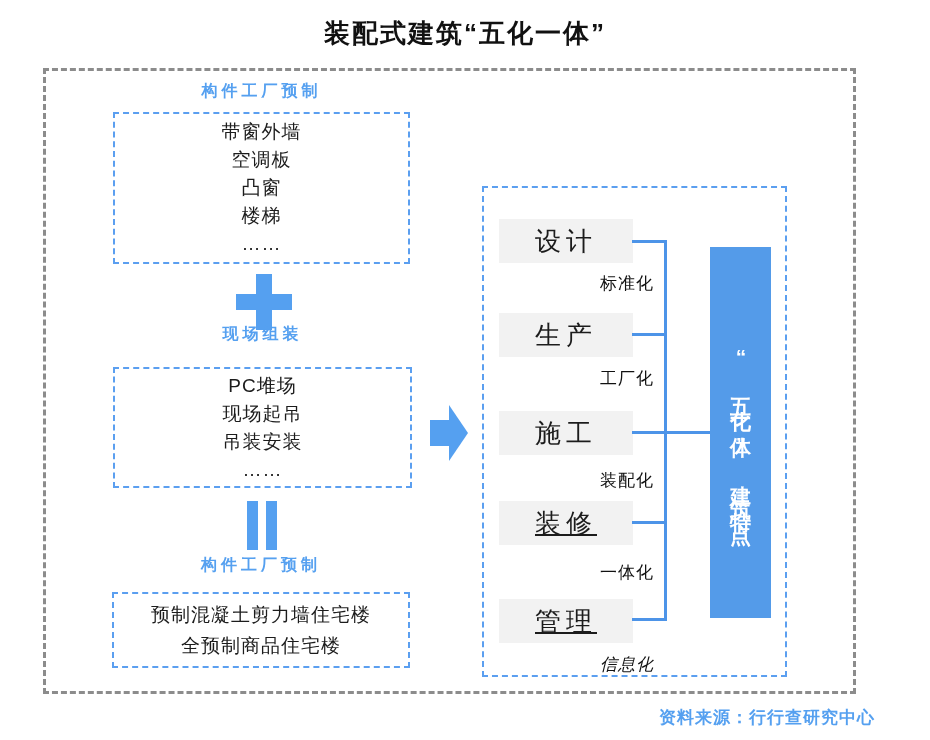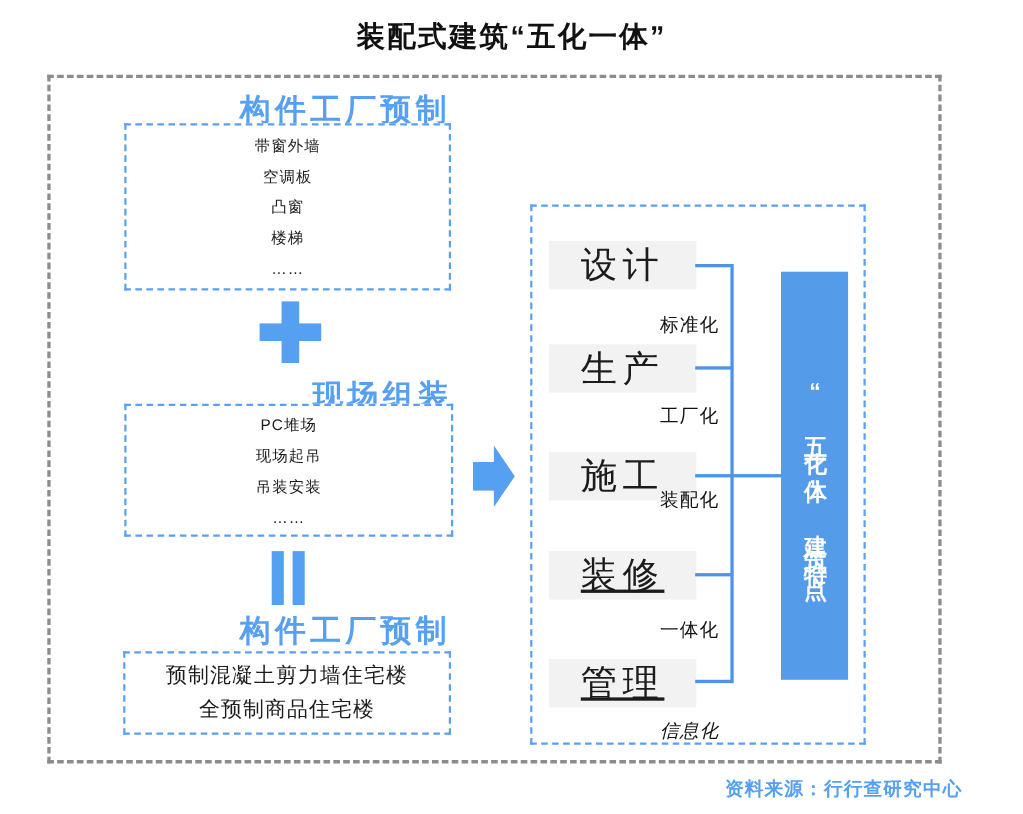--- a/index.html
+++ b/index.html
@@ -15,32 +15,32 @@
   html,body{width:930px;height:740px;background:#ffffff;overflow:hidden;
     font-family:"Liberation Sans","DejaVu Sans",sans-serif;}
   .canvas{position:relative;width:930px;height:740px;background:#fff;}
 
   .title{position:absolute;left:0;top:16px;width:930px;text-align:center;
     font-size:26px;font-weight:bold;letter-spacing:2px;color:#111;}
 
   .outer-frame{position:absolute;left:43px;top:68px;width:813px;height:626px;
     border:3px dashed var(--frame-gray);}
 
-  .sheading{position:absolute;text-align:right;color:var(--accent);
-    font-weight:bold;font-size:28px;letter-spacing:4px;}
+  .sheading{position:absolute;text-align:center;color:var(--accent);
+    font-weight:bold;font-size:16px;letter-spacing:4px;}
   .h1{left:113px;top:81px;width:297px;}
-  .h2{left:113px;top:341px;width:299px;}
+  .h2{left:113px;top:324px;width:299px;}
   .h3{left:112px;top:555px;width:298px;}
 
   .dashed-box{position:absolute;border:2px dashed var(--dash-blue);background:#fff;
     display:flex;flex-direction:column;align-items:center;justify-content:center;}
   .box1{left:113px;top:112px;width:297px;height:152px;}
   .box2{left:113px;top:367px;width:299px;height:121px;}
   .box3{left:112px;top:592px;width:298px;height:76px;}
-  .box-item{font-size:14px;line-height:28px;color:var(--ink);letter-spacing:1px;}
+  .box-item{font-size:19px;line-height:28px;color:var(--ink);letter-spacing:1px;}
   .box3 .box-item{font-size:19px;line-height:31px;}
 
   .op-plus{position:absolute;left:236px;top:274px;width:56px;height:56px;}
   .op-plus .bar-h{position:absolute;left:0;top:20px;width:56px;height:16px;background:var(--accent);}
   .op-plus .bar-v{position:absolute;left:20px;top:0;width:16px;height:56px;background:var(--accent);}
 
   .op-equals{position:absolute;left:247px;top:501px;width:30px;height:49px;}
   .op-equals .bar{position:absolute;top:0;width:11px;height:49px;background:var(--accent);}
   .op-equals .bar.b1{left:0;}
   .op-equals .bar.b2{left:19px;}
@@ -48,26 +48,26 @@
   .arrow{position:absolute;left:430px;top:405px;width:38px;height:56px;}
   .arrow .body{position:absolute;left:0;top:15px;width:20px;height:26px;background:var(--accent);}
   .arrow .head{position:absolute;left:19px;top:0;width:0;height:0;
     border-left:19px solid var(--accent);
     border-top:28px solid transparent;border-bottom:28px solid transparent;}
 
   .right-panel{position:absolute;left:482px;top:186px;width:305px;height:491px;
     border:2px dashed var(--dash-blue);background:#fff;}
 
   .step-box{position:absolute;left:499px;width:134px;height:44px;background:var(--step-gray);
-    color:var(--ink);font-size:33px;letter-spacing:5px;text-align:center;line-height:44px;}
+    color:var(--ink);font-size:26px;letter-spacing:5px;text-align:center;line-height:44px;}
   .sb0{top:219px;} .sb1{top:313px;} .sb2{top:411px;} .sb3{top:501px;text-decoration:underline;} .sb4{top:599px;text-decoration:underline;}
 
   .attr-label{position:absolute;left:499px;width:155px;text-align:right;
     color:#111;font-size:17px;letter-spacing:1px;}
-  .al0{top:284px;} .al1{top:367px;text-align:right;} .al2{top:443px;text-align:right;} .al3{top:561px;} .al4{top:653px;font-style:italic;}
+  .al0{top:272px;} .al1{top:367px;text-align:right;} .al2{top:469px;text-align:right;} .al3{top:561px;} .al4{top:653px;font-style:italic;}
 
   .cline{position:absolute;background:var(--connector);}
   .cl-vert{left:664px;top:240px;width:3px;height:381px;}
   .cl-stub{left:632px;width:34px;height:3px;}
   .st0{top:240px;} .st1{top:333px;} .st2{top:431px;} .st3{top:521px;} .st4{top:618px;}
   .cl-mid{left:664px;top:431px;width:47px;height:3px;}
 
   .result-box{position:absolute;left:710px;top:247px;width:61px;height:371px;
     background:var(--result-blue);color:#fff;font-size:21px;font-weight:bold;
     writing-mode:vertical-lr;text-orientation:upright;letter-spacing:13px;

